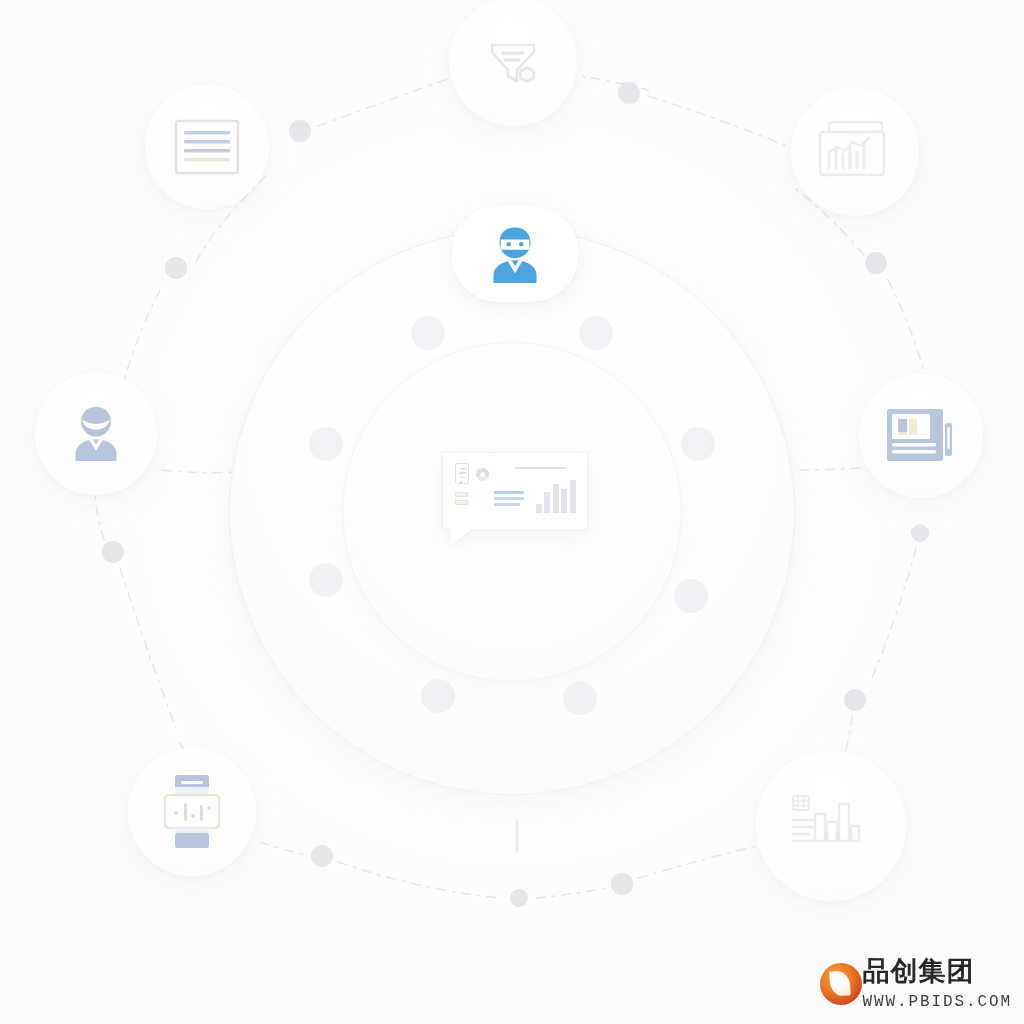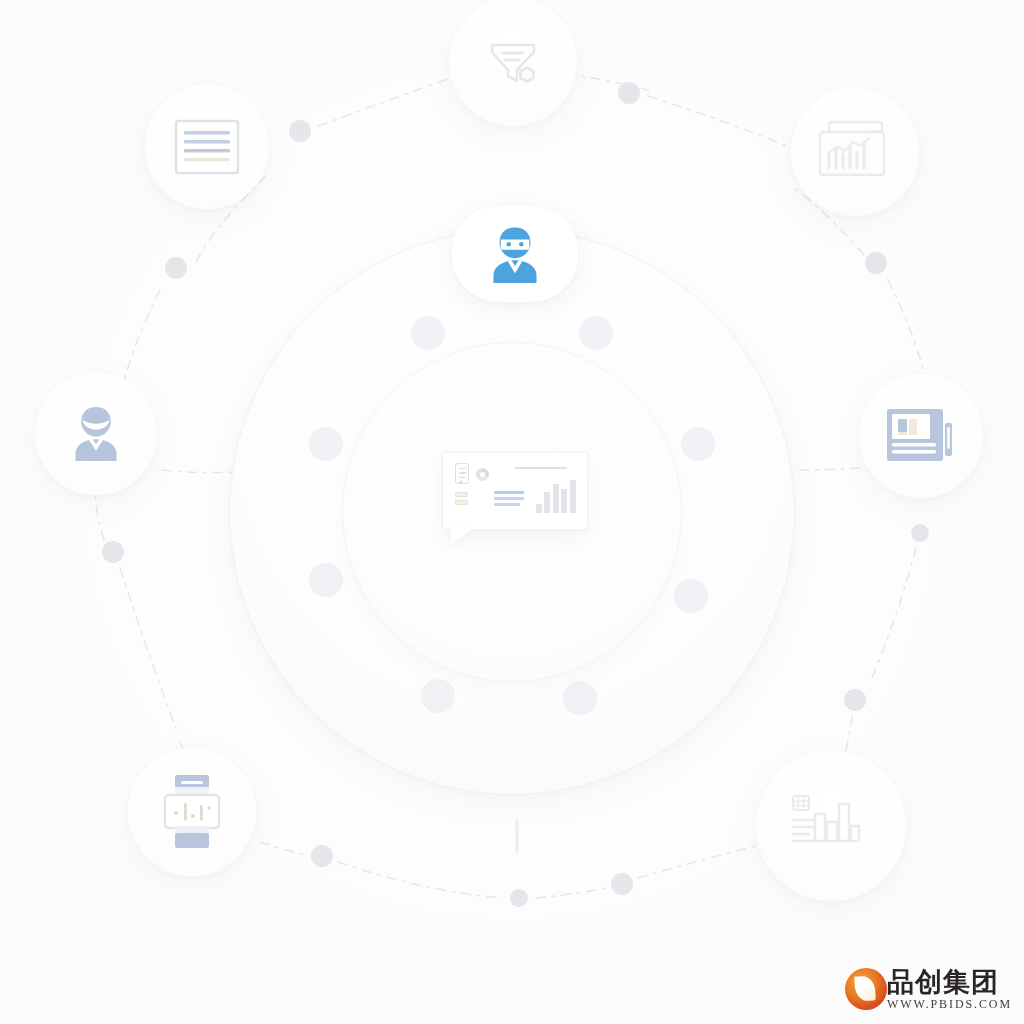--- a/index.html
+++ b/index.html
@@ -205,22 +205,22 @@
     border-radius:0 62% 10% 62%;
     transform:rotate(-4deg);
   }
   .wm-text { display:flex; flex-direction:column; line-height:1; }
   .wm-cn {
     font-size:27px; font-weight:bold; color:#231f20;
     letter-spacing:1px;
     font-family:"DejaVu Sans", sans-serif;
   }
   .wm-url {
-    font-size:12px; color:#3a3536; letter-spacing:1.9px;
-    margin-top:3px; font-family:Liberation Serif, serif;
+    font-size:16px; color:#3a3536; letter-spacing:1.9px;
+    margin-top:10px; font-family:Liberation Mono, monospace;
   }
 </style>
 </head>
 <body>
 
 <div id="stage">
 
   <svg id="bg-svg" viewBox="0 0 1024 1024">
     <g stroke="#e3e5ea" stroke-width="1.6" fill="none" stroke-dasharray="9 7 2.5 7" stroke-linecap="round" opacity="0.9">
       <path d="M318 126 Q 400 96 462 74"></path>

